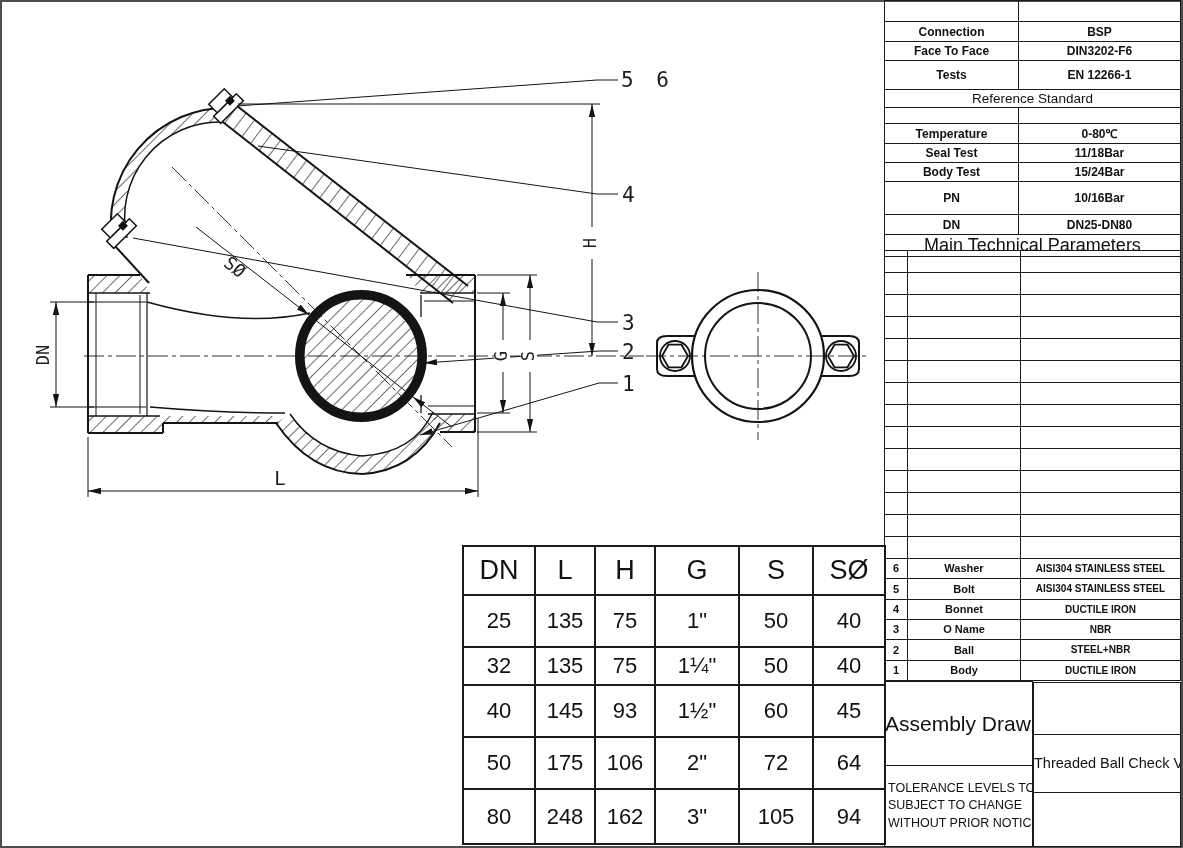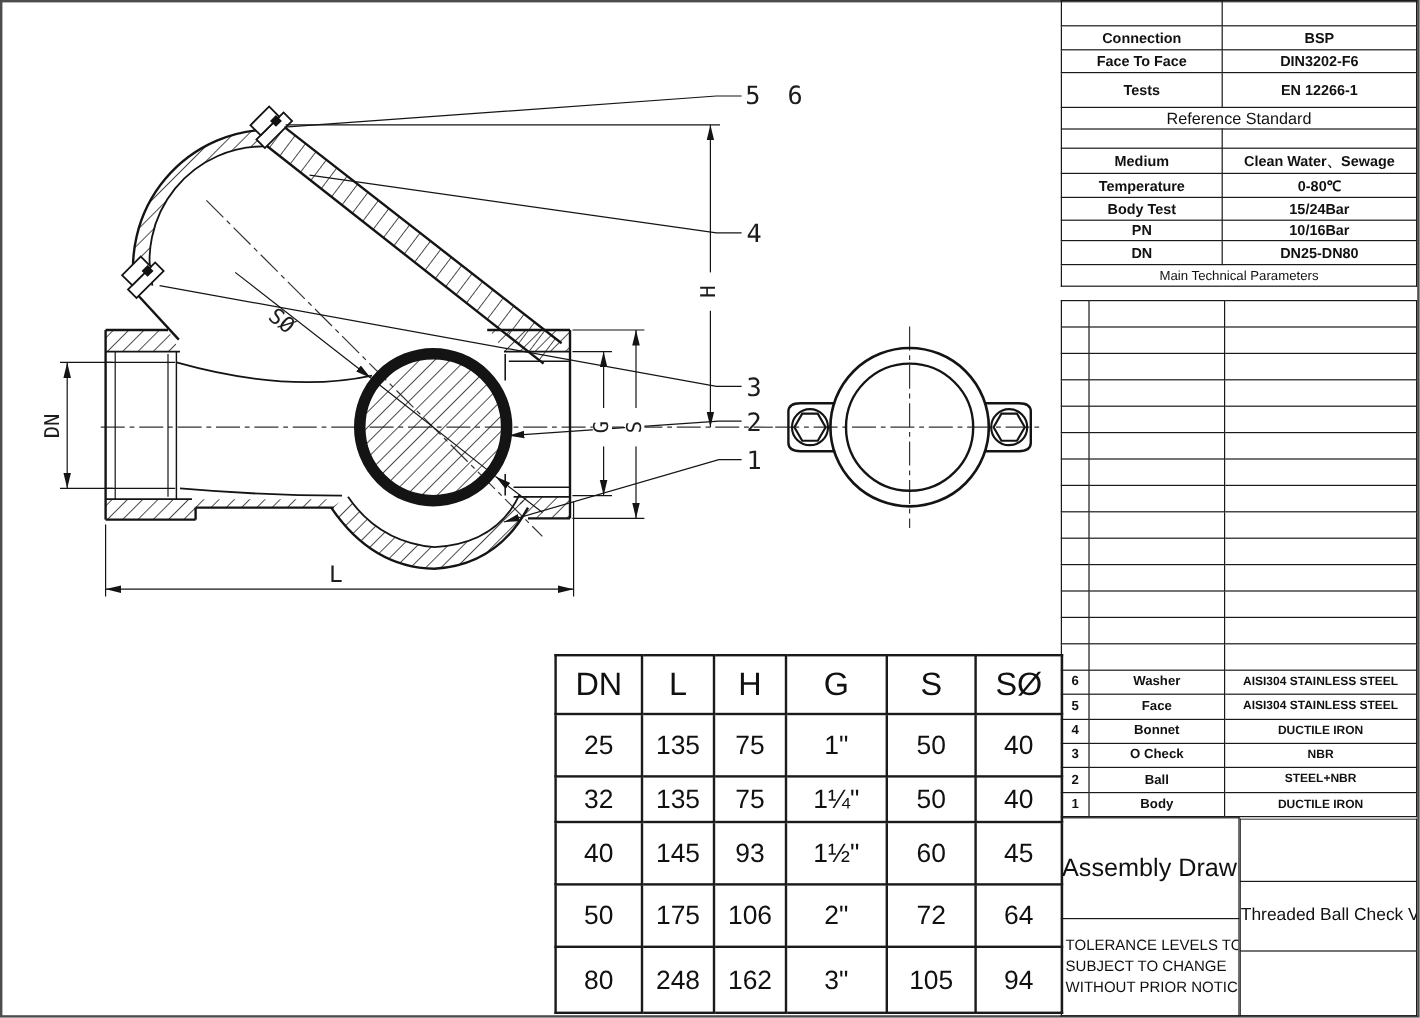--- a/index.html
+++ b/index.html
@@ -211,42 +211,42 @@
           <td>Tests</td>
           <td>EN 12266-1</td>
         </tr>
     <tr style="height:18px">
           <td class="span" colspan="2">Reference Standard</td>
         </tr>
     <tr style="height:16px">
           <td></td>
           <td></td>
         </tr>
-    <tr style="height:21px">
-          <td>Medium</td>
-          <td>Clean Water、Sewage</td>
-        </tr>
     <tr style="height:20px">
           <td>Temperature</td>
           <td>0-80℃</td>
         </tr>
     <tr style="height:19px">
+          <td>Seal Test</td>
+          <td>11/18Bar</td>
+        </tr>
+    <tr style="height:19px">
           <td>Body Test</td>
           <td>15/24Bar</td>
         </tr>
-    <tr style="height:17px">
+    <tr style="height:33px">
           <td>PN</td>
           <td>10/16Bar</td>
         </tr>
     <tr style="height:20px">
           <td>DN</td>
           <td>DN25-DN80</td>
         </tr>
     <tr style="height:18px">
-          <td class="span" colspan="2" style="font-size:11px">Main Technical Parameters</td>
+          <td class="span" colspan="2" style="font-size:18px">Main Technical Parameters</td>
         </tr>
   </tbody>
     </table>
 
   <table class="abs parts" style="height:431px">
     <colgroup>
         <col style="width:23px">
         <col style="width:113px">
         <col>
       </colgroup>
@@ -321,31 +321,31 @@
           <td></td>
           <td></td>
         </tr>
     <tr style="height:18px">
           <td>6</td>
           <td>Washer</td>
           <td class="mat">AISI304 STAINLESS STEEL</td>
         </tr>
     <tr style="height:19px">
           <td>5</td>
-          <td>Face</td>
+          <td>Bolt</td>
           <td class="mat">AISI304 STAINLESS STEEL</td>
         </tr>
     <tr style="height:18px">
           <td>4</td>
           <td>Bonnet</td>
           <td class="mat">DUCTILE IRON</td>
         </tr>
     <tr style="height:18px">
           <td>3</td>
-          <td>O Check</td>
+          <td>O Name</td>
           <td class="mat">NBR</td>
         </tr>
     <tr style="height:19px">
           <td>2</td>
           <td>Ball</td>
           <td class="mat">STEEL+NBR</td>
         </tr>
     <tr style="height:18px">
           <td>1</td>
           <td>Body</td>

